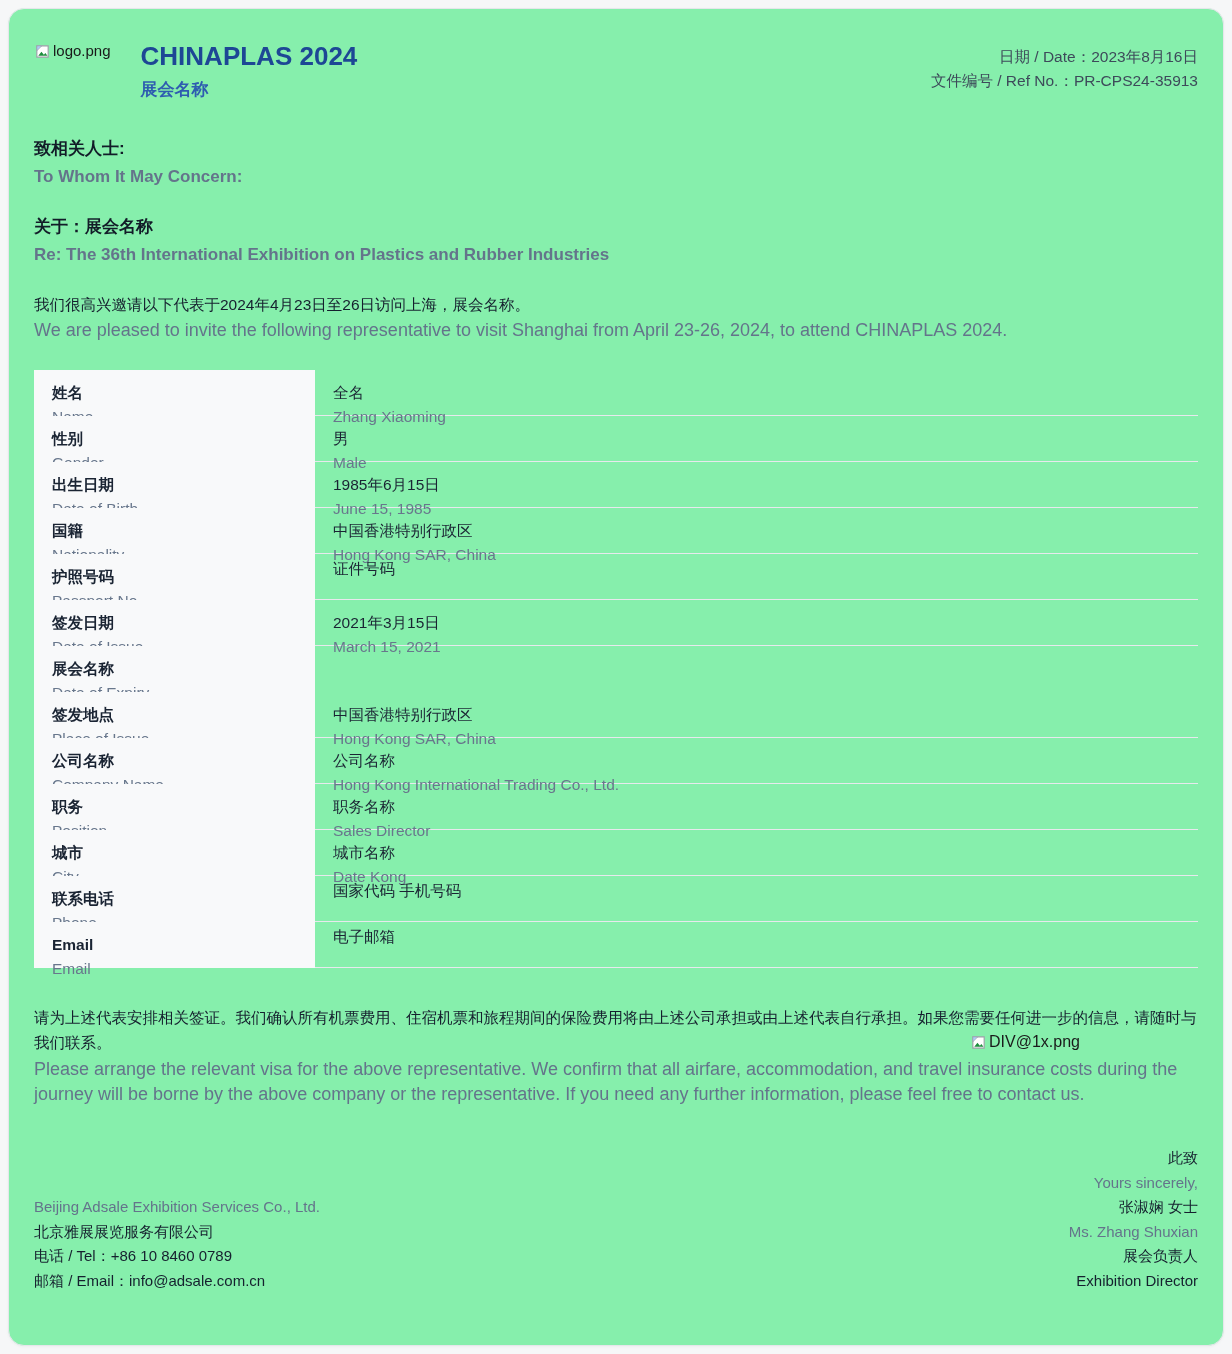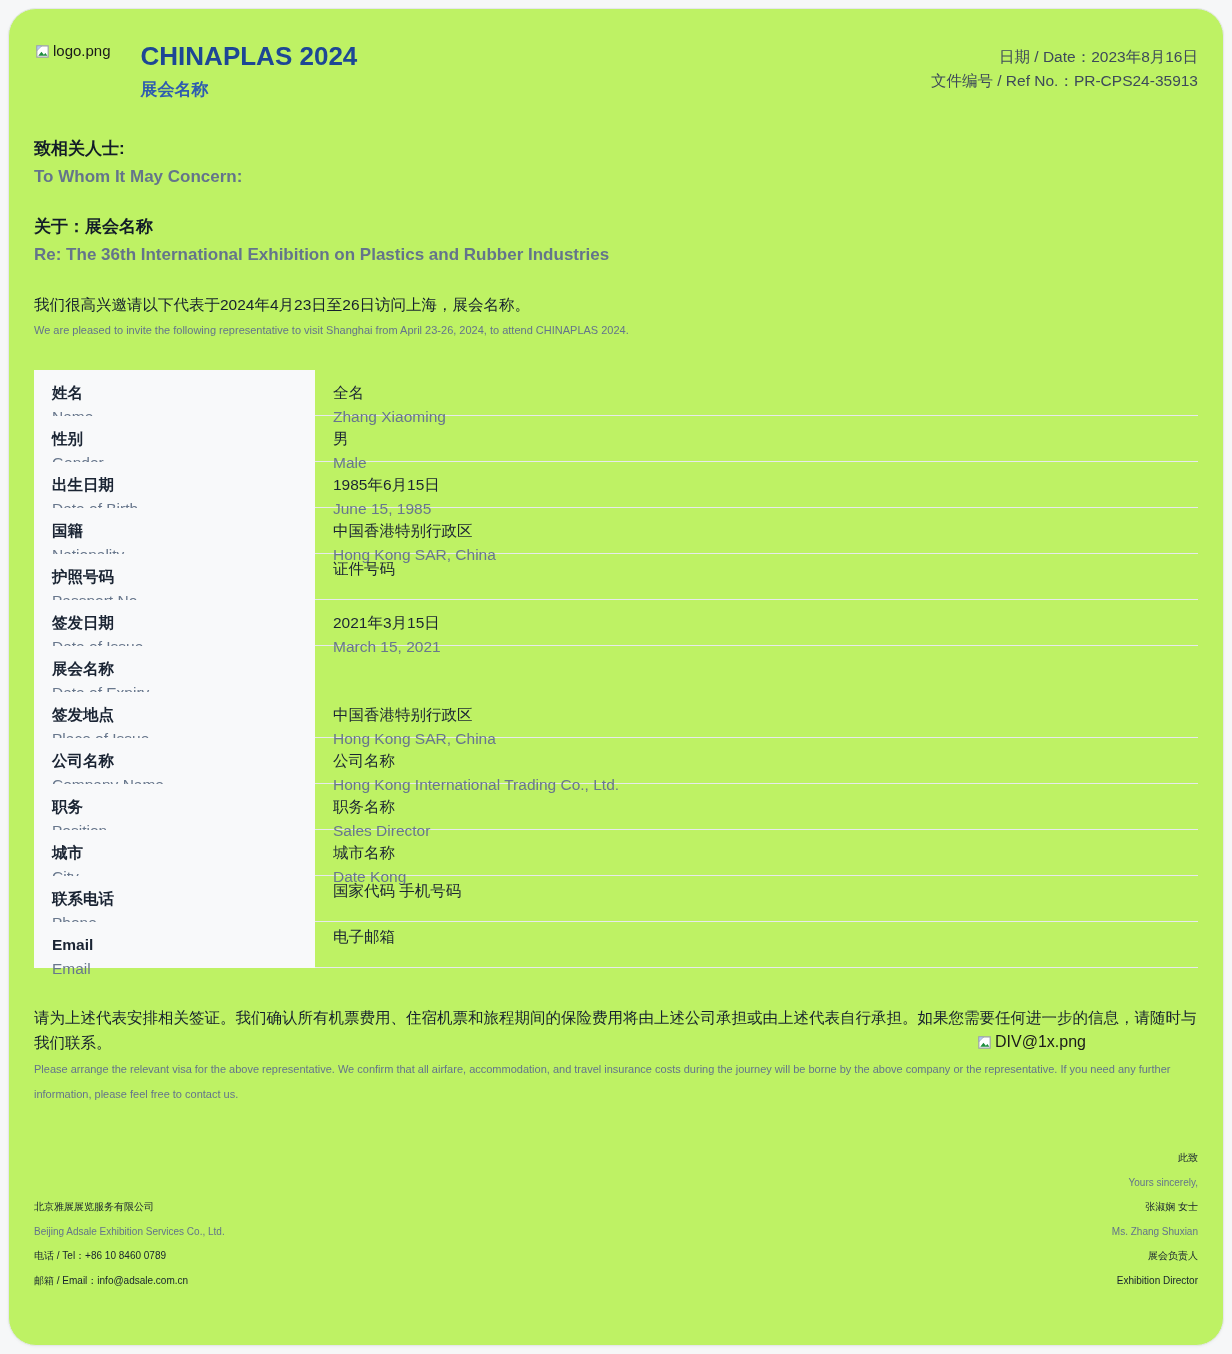--- a/index.html
+++ b/index.html
@@ -4,65 +4,65 @@
 <style>
   html,body { margin:0; padding:0; }
   body {
     width:1232px; height:1354px; position:relative;
     background:#f6f7f8;
     font-family:"Liberation Sans","DejaVu Sans",sans-serif;
     -webkit-font-smoothing:antialiased;
   }
   .card {
     position:absolute; inset:8px; box-sizing:border-box;
-    background:#bef264; border:1px solid #e5e7eb; border-radius:28px;
+    background:#86efac; border:1px solid #e5e7eb; border-radius:16px;
     box-shadow:0 1px 3px rgba(0,0,0,0.04);
     padding:32px 25px 30px 25px; overflow:hidden;
     color:#1c2633;
   }
   
   .header { display:flex; justify-content:space-between; align-items:flex-start; margin-bottom:34px; }
   .header-left { display:flex; align-items:flex-start; gap:30px; }
   .broken-img { display:inline-flex; align-items:center; gap:2px; font-size:15px; color:#1a1a1a; line-height:20px; }
   .broken-img svg { flex:0 0 auto; }
   .title-block { padding-top:0; }
   .doc-title { font-size:26px; font-weight:bold; color:#1d4795; line-height:30px; }
   .doc-subtitle { font-size:17px; font-weight:bold; color:#2e5cb0; line-height:22px; margin-top:8px; }
   .header-right { text-align:right; font-size:15.5px; color:#3d4a5a; line-height:24px; padding-top:4px; }
   
   .block-zh { font-size:17px; font-weight:bold; color:#121c28; line-height:28px; }
   .block-en { font-size:17px; font-weight:bold; color:#64748b; line-height:28px; }
   .salutation { margin-bottom:22px; }
   .subject { margin-bottom:24px; }
   .para-zh { font-size:15.5px; color:#15202e; line-height:24.5px; }
-  .para-en { font-size:11px; color:#64748b; line-height:24.5px; }
+  .para-en { font-size:18px; color:#64748b; line-height:24.5px; }
   .intro { margin-bottom:28px; }
   
   .info-table { margin-bottom:38px; }
   .trow { position:relative; display:flex; height:46px; }
   .lcell {
     width:281px; box-sizing:border-box; background:#f8f9fa;
     padding:11px 18px 0 18px;
   }
   .vcell {
     flex:1; box-sizing:border-box;
     padding:11px 18px 0 18px;
     border-bottom:1px solid #e7e9ed;
   }
   .vcell.single { padding-top:3px; }
   .cell-zh { font-size:15.5px; line-height:24px; color:#1a2433; white-space:nowrap; }
   .lcell .cell-zh { font-weight:600; }
   .cell-en { font-size:15.5px; line-height:24px; color:#68778c; white-space:nowrap; }
   
   .closing { position:relative; margin-bottom:40px; }
   .closing .para-zh { margin-bottom:2px; }
-  .signature-img { position:absolute; right:112px; top:26px; font-size:16px; color:#1a1a1a; }
+  .signature-img { position:absolute; right:118px; top:26px; font-size:16px; color:#1a1a1a; }
   
   .footer { display:flex; justify-content:space-between; align-items:flex-end; }
-  .footer .line { font-size:10px; line-height:24.5px; color:#15202e; }
+  .footer .line { font-size:15px; line-height:24.5px; color:#15202e; }
   .footer .muted { color:#64748b; }
   .f-right { text-align:right; }
 </style>
 </head>
 <body>
 
 <div class="card">
 
   <div class="header">
     <div class="header-left">
@@ -250,22 +250,22 @@
         <path d="M4 4 l7 0 -7 7 z" fill="#aecbfa" stroke="#9aa0a6" stroke-width="1"></path>
         <path d="M6 18 l4.5-5.5 3.5 4 2-2.5 3 4 z" fill="#1e8e3e"></path>
       </svg>
       <span>DIV@1x.png</span>
     </span>
     <div class="para-en">Please arrange the relevant visa for the above representative. We confirm that all airfare, accommodation, and travel insurance costs during the journey will be borne by the above company or the representative. If you need any further information, please feel free to contact us.</div>
   </div>
 
   <div class="footer">
     <div class="f-left">
+      <div class="line muted">Beijing Adsale Exhibition Services Co., Ltd.</div>
       <div class="line">北京雅展展览服务有限公司</div>
-      <div class="line muted">Beijing Adsale Exhibition Services Co., Ltd.</div>
       <div class="line">电话 / Tel：+86 10 8460 0789</div>
       <div class="line">邮箱 / Email：info@adsale.com.cn</div>
     </div>
     <div class="f-right">
       <div class="line">此致</div>
       <div class="line muted">Yours sincerely,</div>
       <div class="line">张淑娴 女士</div>
       <div class="line muted">Ms. Zhang Shuxian</div>
       <div class="line">展会负责人</div>
       <div class="line">Exhibition Director</div>

